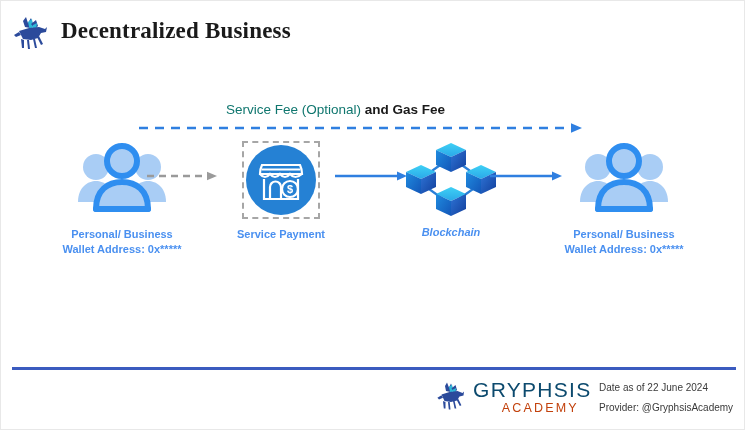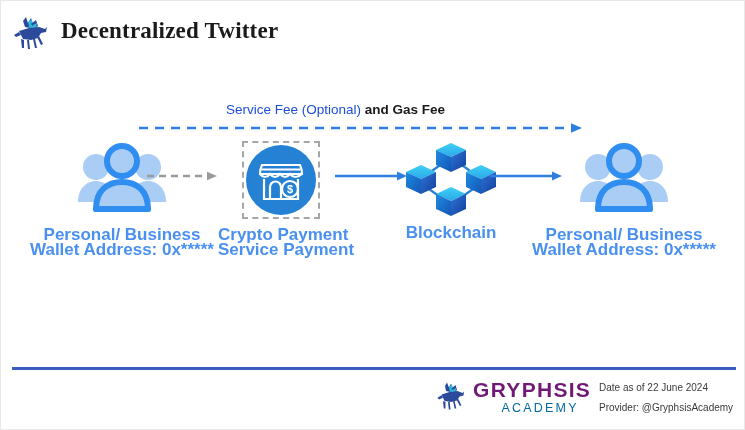--- a/index.html
+++ b/index.html
@@ -43,40 +43,40 @@
   }
 
   
   .fee-label {
     position: absolute;
     left: 225px; top: 101px;
     font-size: 13.5px;
     white-space: nowrap;
   }
   .fee-label .fee-optional {
-    color: #1d4ed8;
+    color: #0f766e;
     font-weight: normal;
   }
   .fee-label .fee-gas {
     color: #1a1a1a;
     font-weight: bold;
   }
   .dashed-arrow {
     position: absolute;
     left: 138px; top: 120px;
     width: 445px; height: 14px;
   }
 
   
   .node {
     position: absolute;
     text-align: center;
   }
   .node-caption {
-    font-size: 17px;
+    font-size: 11px;
     font-weight: bold;
     color: #4a90f0;
     line-height: 15px;
     white-space: nowrap;
   }
   .node-caption .cap-line { display: block; }
 
   .icon-wrap {
     position: relative;
     margin: 0 auto;
@@ -101,21 +101,21 @@
   }
   .provider-circle {
     position: absolute;
     left: 50%;
     transform: translateX(-50%);
     top: 6px;
     width: 70px; height: 70px;
   }
 
   
-  #node-blockchain { left: 382px; top: 138px; width: 136px; }
+  #node-blockchain { left: 382px; top: 138px; width: 136px; font-style: italic; }
   .blockchain-icon { width: 104px; height: 80px; }
 
   .node-caption-wrap { margin-top: 6px; }
 
   
   .conn {
     position: absolute;
   }
   #arrow-1 { left: 146px; top: 168px; width: 72px;  height: 14px; }
   #arrow-2 { left: 334px; top: 168px; width: 74px;  height: 14px; }
@@ -143,28 +143,28 @@
     left: 0; top: 4px;
     width: 34px; height: 32px;
   }
   .footer-brand {
     position: absolute;
     left: 38px; top: 2px;
     text-align: left;
   }
   .brand-main {
     font-size: 21px;
-    color: #701a75;
+    color: #0c4a6e;
     letter-spacing: 1.3px;
     line-height: 22px;
-    font-weight: bold;
+    font-weight: normal;
   }
   .brand-sub {
     font-size: 12.5px;
-    color: #0369a1;
+    color: #c2410c;
     letter-spacing: 2.2px;
     line-height: 15px;
     text-align: center;
     padding-left: 16px;
   }
   .footer-meta {
     position: absolute;
     left: 598px; top: 5px;
     font-size: 10px;
     color: #3a3a3a;
@@ -187,21 +187,21 @@
           <path d="M22 10 L26 8 L25 15 L21 15 Z" fill="#2fb8d8"></path>
           <path d="M8 16 L18 13 L28 12 L34 14 L36 12 L35 17 L30 18 L27 23 L20 25 L12 24 Z" fill="#2b4a9b"></path>
           <path d="M10 24 L11 33 L13 33 L13 25 Z" fill="#2b4a9b"></path>
           <path d="M16 25 L17 34 L19 34 L18 25 Z" fill="#2b4a9b"></path>
           <path d="M22 24 L24 33 L26 33 L24 24 Z" fill="#2b4a9b"></path>
           <path d="M26 22 L30 30 L32 29 L28 21 Z" fill="#2b4a9b"></path>
           <path d="M8 17 L3 20 L5 22 L10 20 Z" fill="#2b4a9b"></path>
         </g>
       </svg>
     </span>
-    <div class="header-title">Decentralized Twitter</div>
+    <div class="header-title">Decentralized Business</div>
   </div>
 
   <div class="fee-label">
     <span class="fee-optional">Service Fee (Optional)</span><span class="fee-gas"> and Gas Fee</span>
   </div>
 
   <span class="dashed-arrow">
     <svg viewBox="0 0 445 14" width="445" height="14" aria-hidden="true">
       <line x1="0" y1="7" x2="432" y2="7" stroke="#2f7fe0" stroke-width="2.6" stroke-dasharray="9 7" stroke-linecap="butt"></line>
       <path d="M432 2.2 L443 7 L432 11.8 Z" fill="#2f7fe0"></path>
@@ -255,21 +255,20 @@
           <path d="M18 34 L18 54 L52 54 L52 34"></path>
 
           <path d="M24 54 L24 42 a5.5 5.5 0 0 1 11 0 L35 54"></path>
         </g>
 
         <circle cx="44" cy="44" r="8" fill="none" stroke="#ffffff" stroke-width="2.2"></circle>
         <text x="44" y="48" font-family="Liberation Sans, sans-serif" font-size="11" font-weight="bold" fill="#ffffff" text-anchor="middle">$</text>
       </svg>
     </div>
     <div class="node-caption node-caption-wrap">
-      <span class="cap-line">Crypto Payment</span>
       <span class="cap-line">Service Payment</span>
     </div>
   </div>
 
   <span class="conn" id="arrow-2">
     <svg viewBox="0 0 74 14" width="74" height="14" aria-hidden="true">
       <line x1="0" y1="7" x2="62" y2="7" stroke="#2f7fe0" stroke-width="2.4"></line>
       <path d="M62 2.6 L72 7 L62 11.4 Z" fill="#2f7fe0"></path>
     </svg>
   </span>

